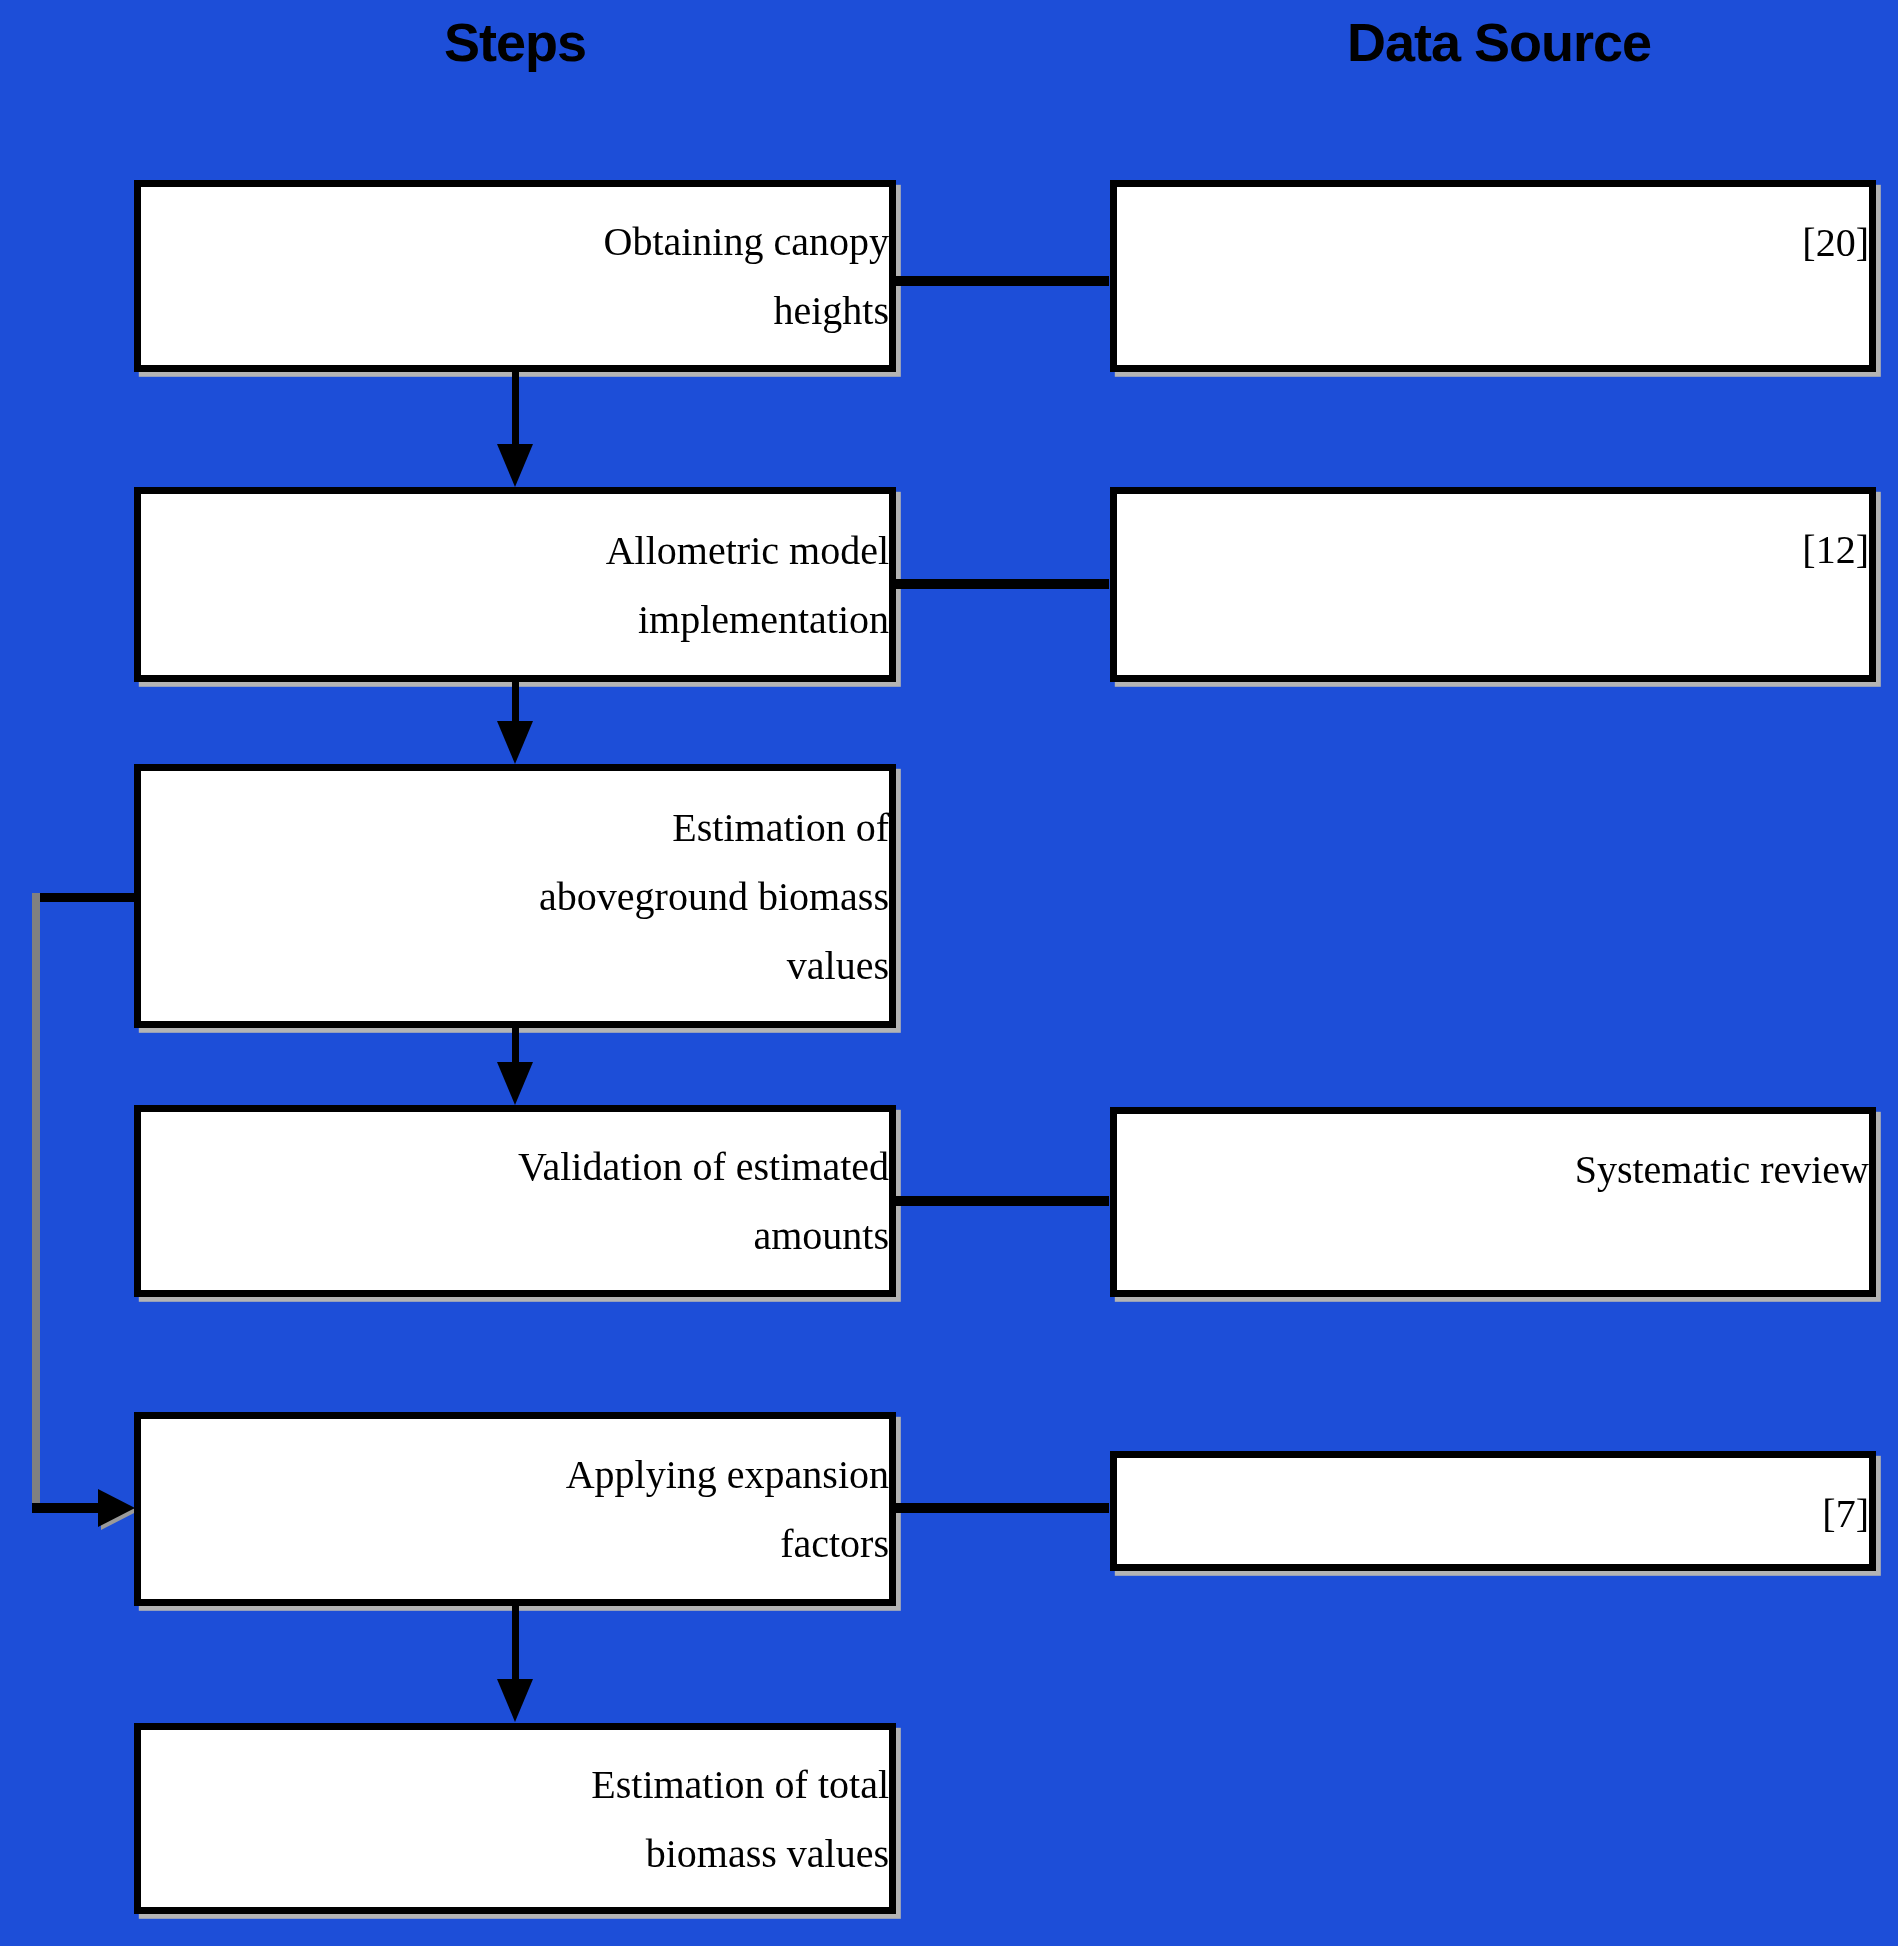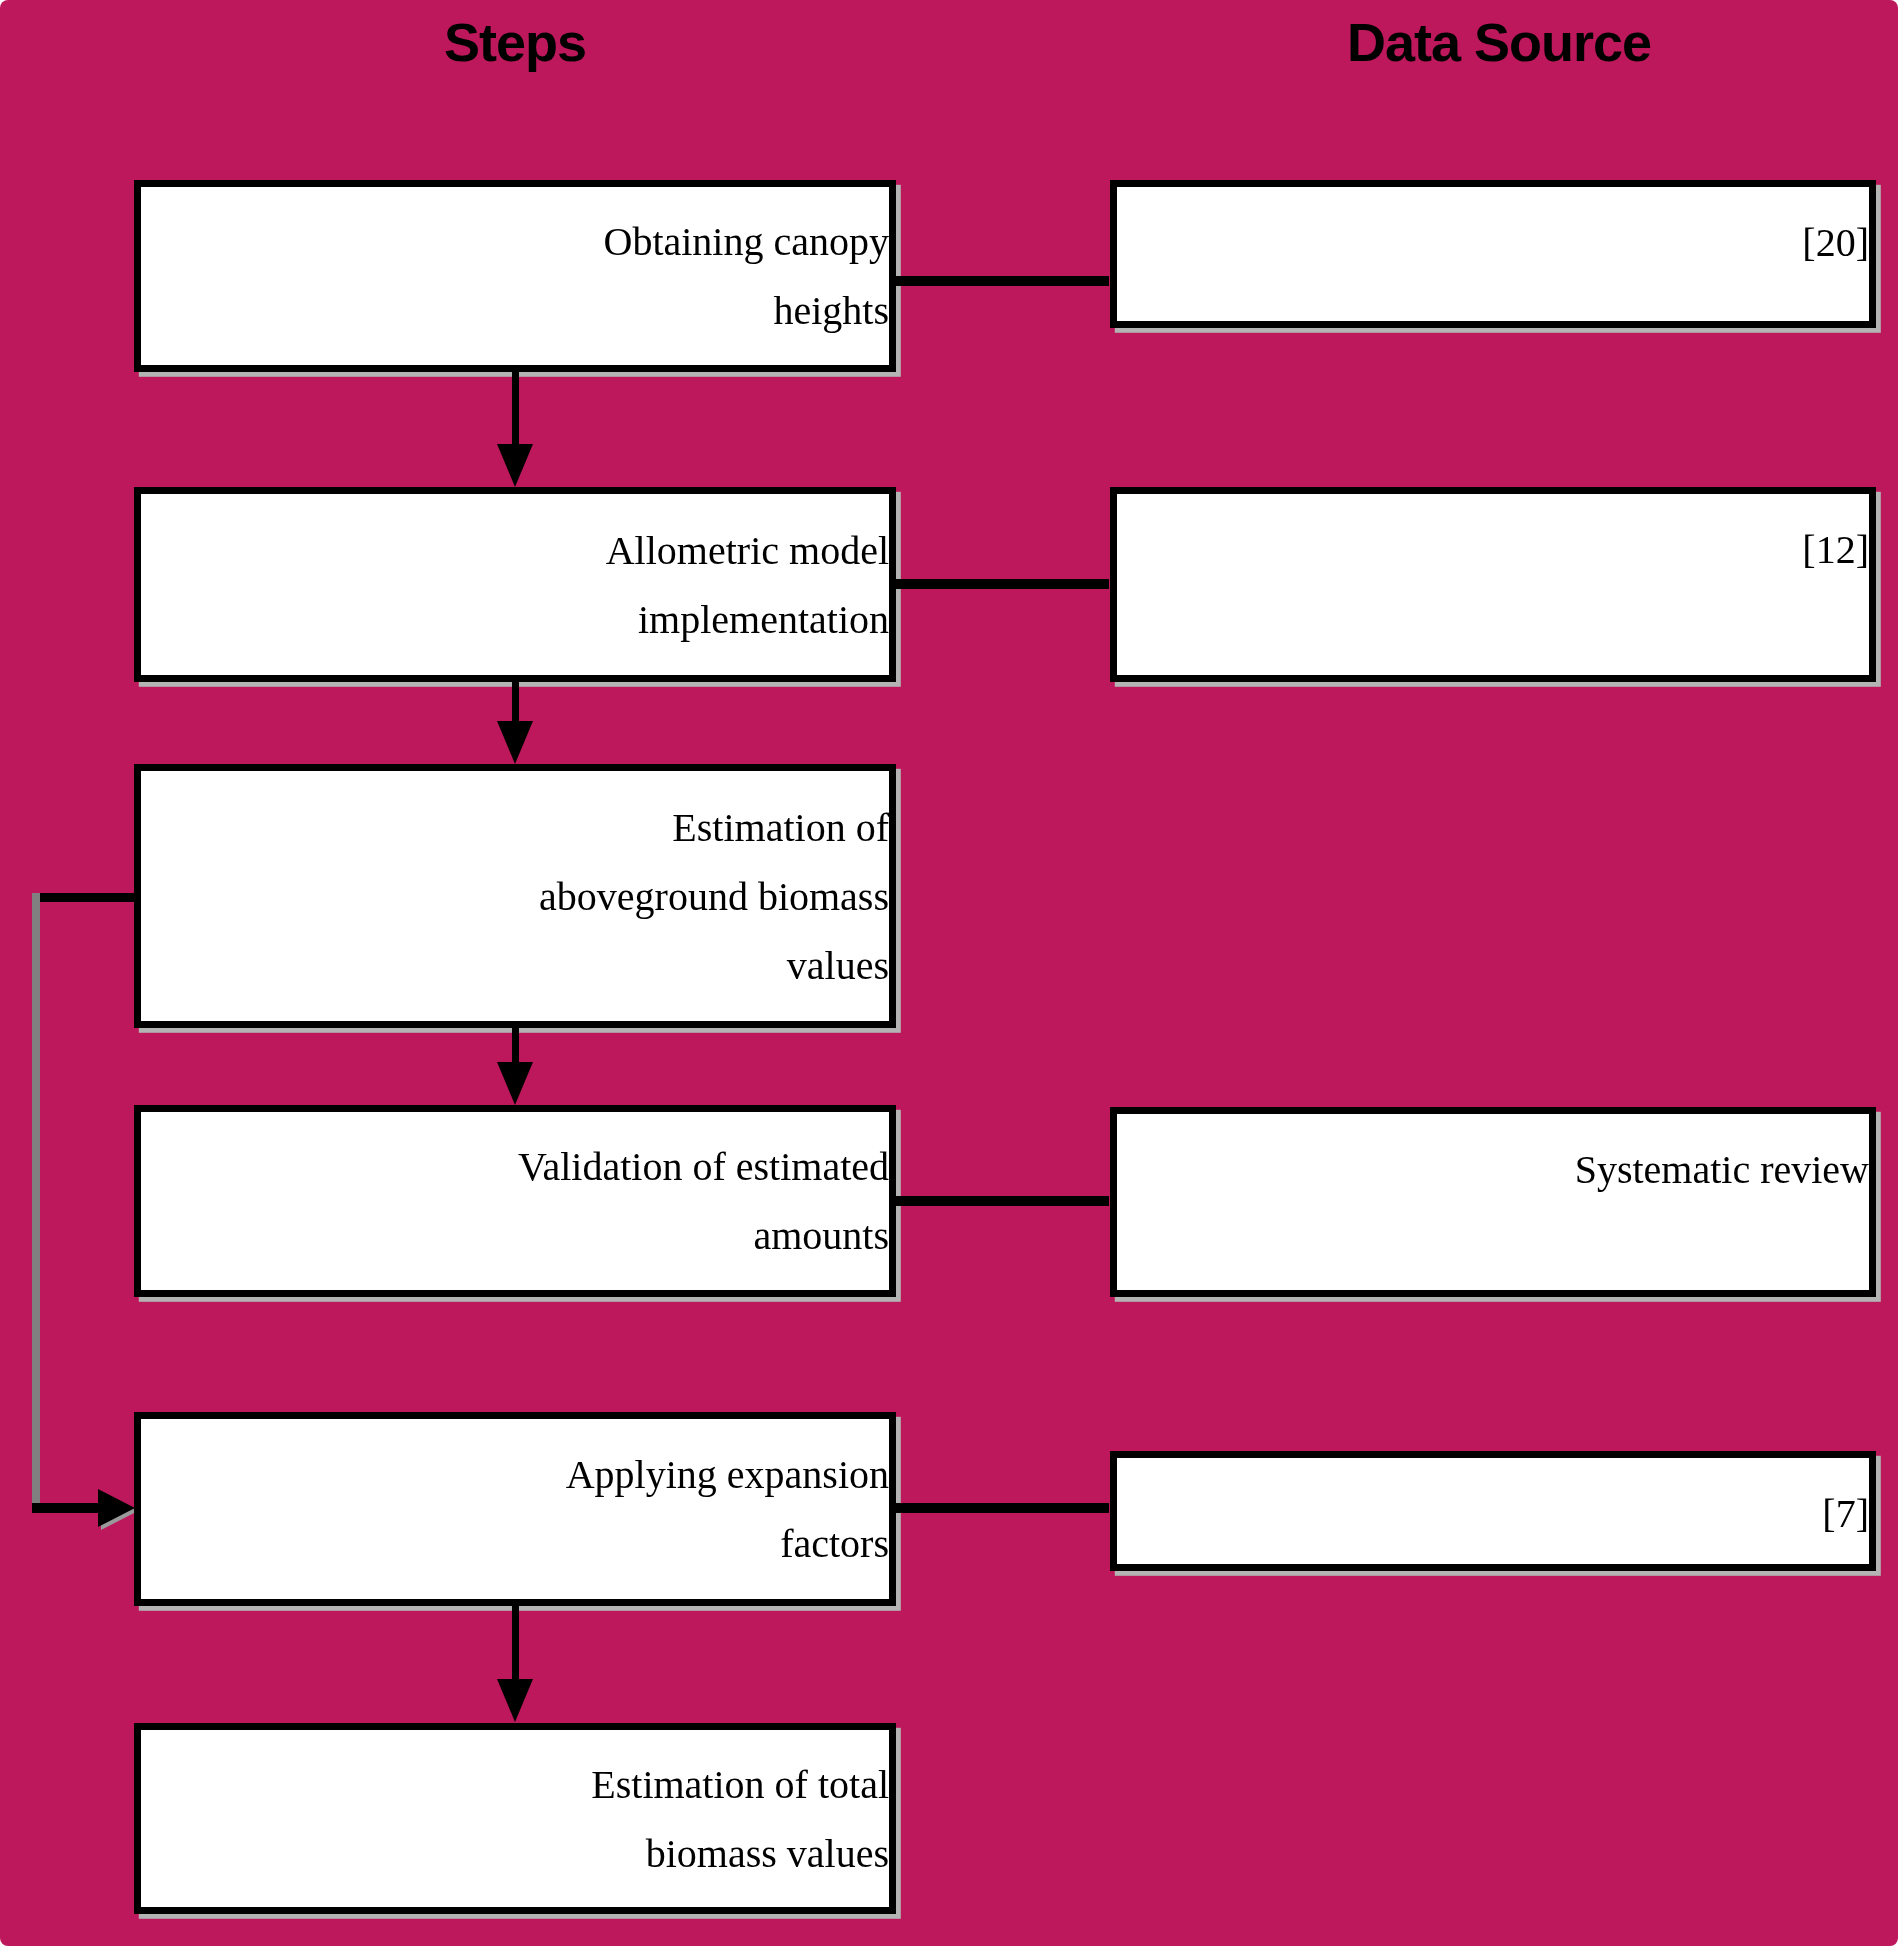--- a/index.html
+++ b/index.html
@@ -1,22 +1,21 @@
 <!DOCTYPE html>
 <html><head>
 <meta charset="utf-8">
 <style>
   html, body { margin: 0; padding: 0; background: #ffffff; }
   #figure {
     position: relative;
     width: 1898px;
     height: 1946px;
-    background: #be185d;
+    background: #1d4ed8;
     overflow: hidden;
-    border-radius: 8px;
   }
   .colhead {
     position: absolute;
     font-family: "Liberation Sans", sans-serif;
     font-weight: 700;
     font-size: 54px;
     line-height: 61px;
     color: #000000;
     text-align: center;
     letter-spacing: -1px;
@@ -81,21 +80,21 @@
 
 <div id="figure">
 
   <div class="colhead" style="left:134px; top:11.5px; width:762px;">Steps</div>
   <div class="colhead" style="left:1116px; top:11.5px; width:766px;">Data Source</div>
 
   <div class="box" style="left:134px; top:180px; width:762px; height:192px;">
     <div>Obtaining canopy</div>
     <div>heights</div>
   </div>
-  <div class="box src" style="left:1110px; top:180px; width:766px; height:148px;">
+  <div class="box src" style="left:1110px; top:180px; width:766px; height:192px;">
     <div>[20]</div>
   </div>
   <div class="hline" style="left:896px; top:276px; width:213px;"></div>
 
   <div class="vshaft" style="left:512px; top:372px; height:75px;"></div>
   <div class="head-down" style="left:497px; top:444px;"></div>
 
   <div class="box" style="left:134px; top:487px; width:762px; height:195px;">
     <div>Allometric model</div>
     <div>implementation</div>

